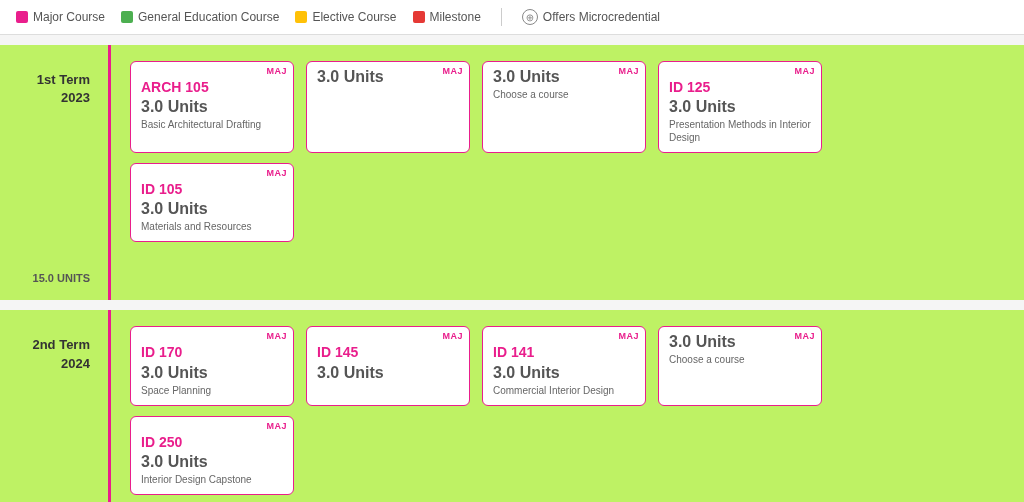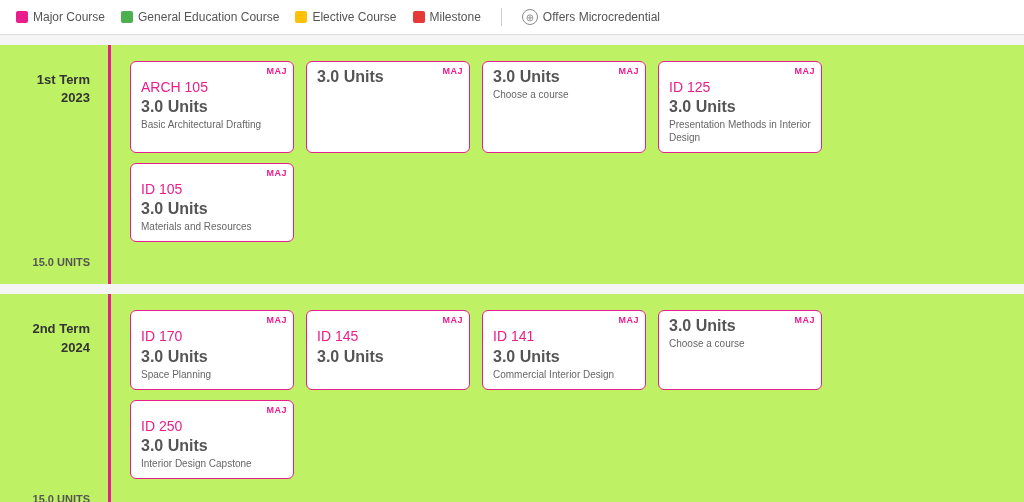--- a/index.html
+++ b/index.html
@@ -113,42 +113,42 @@
       position: absolute;
       top: 4px;
       right: 6px;
       font-size: 9px;
       color: #e91e8c;
       font-weight: bold;
       letter-spacing: 0.5px;
     }
     .card-title {
       font-size: 14px;
-      font-weight: normal;
+      font-weight: bold;
       color: #e91e8c;
       margin-top: 10px;
       margin-bottom: 2px;
       line-height: 1.3;
     }
     .card-units {
       font-size: 16px;
       font-weight: bold;
       color: #555;
       margin-bottom: 2px;
     }
     .card-desc {
       font-size: 10px;
       color: #666;
       line-height: 1.3;
     }
 
     .term-footer {
       display: flex;
       align-items: center;
-      margin-top: 4px;
+      margin-top: 20px;
     }
     .term-units-label {
       width: 90px;
       min-width: 90px;
       text-align: right;
       padding-right: 20px;
       font-size: 11px;
       font-weight: bold;
       color: #555;
     }

